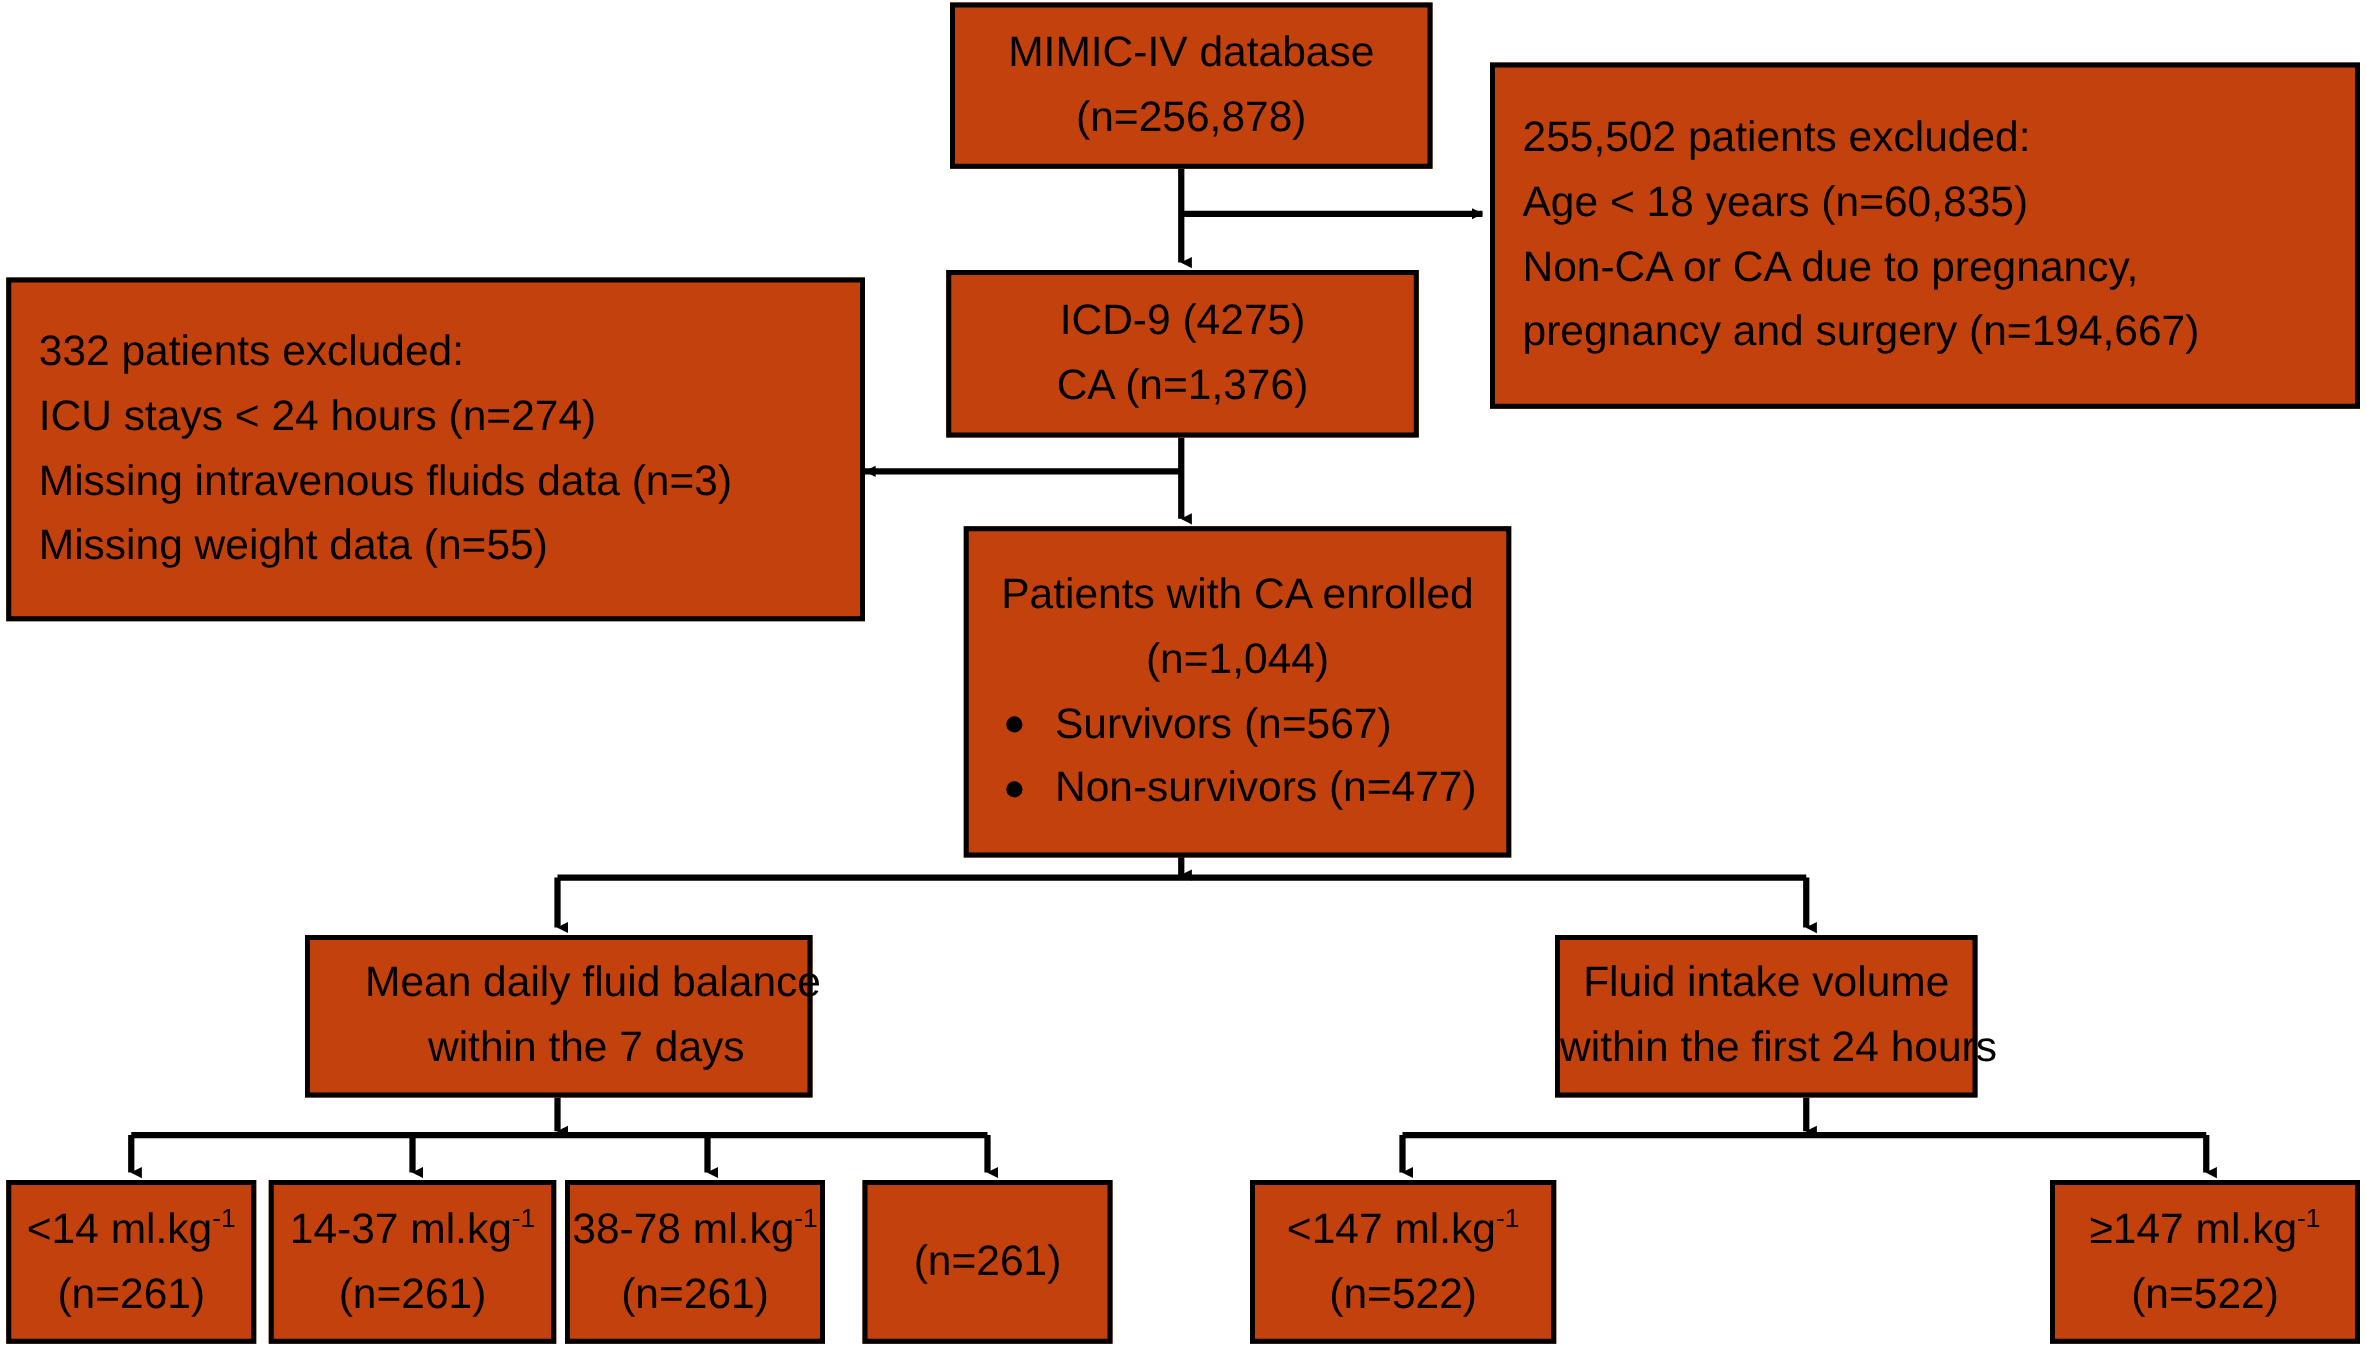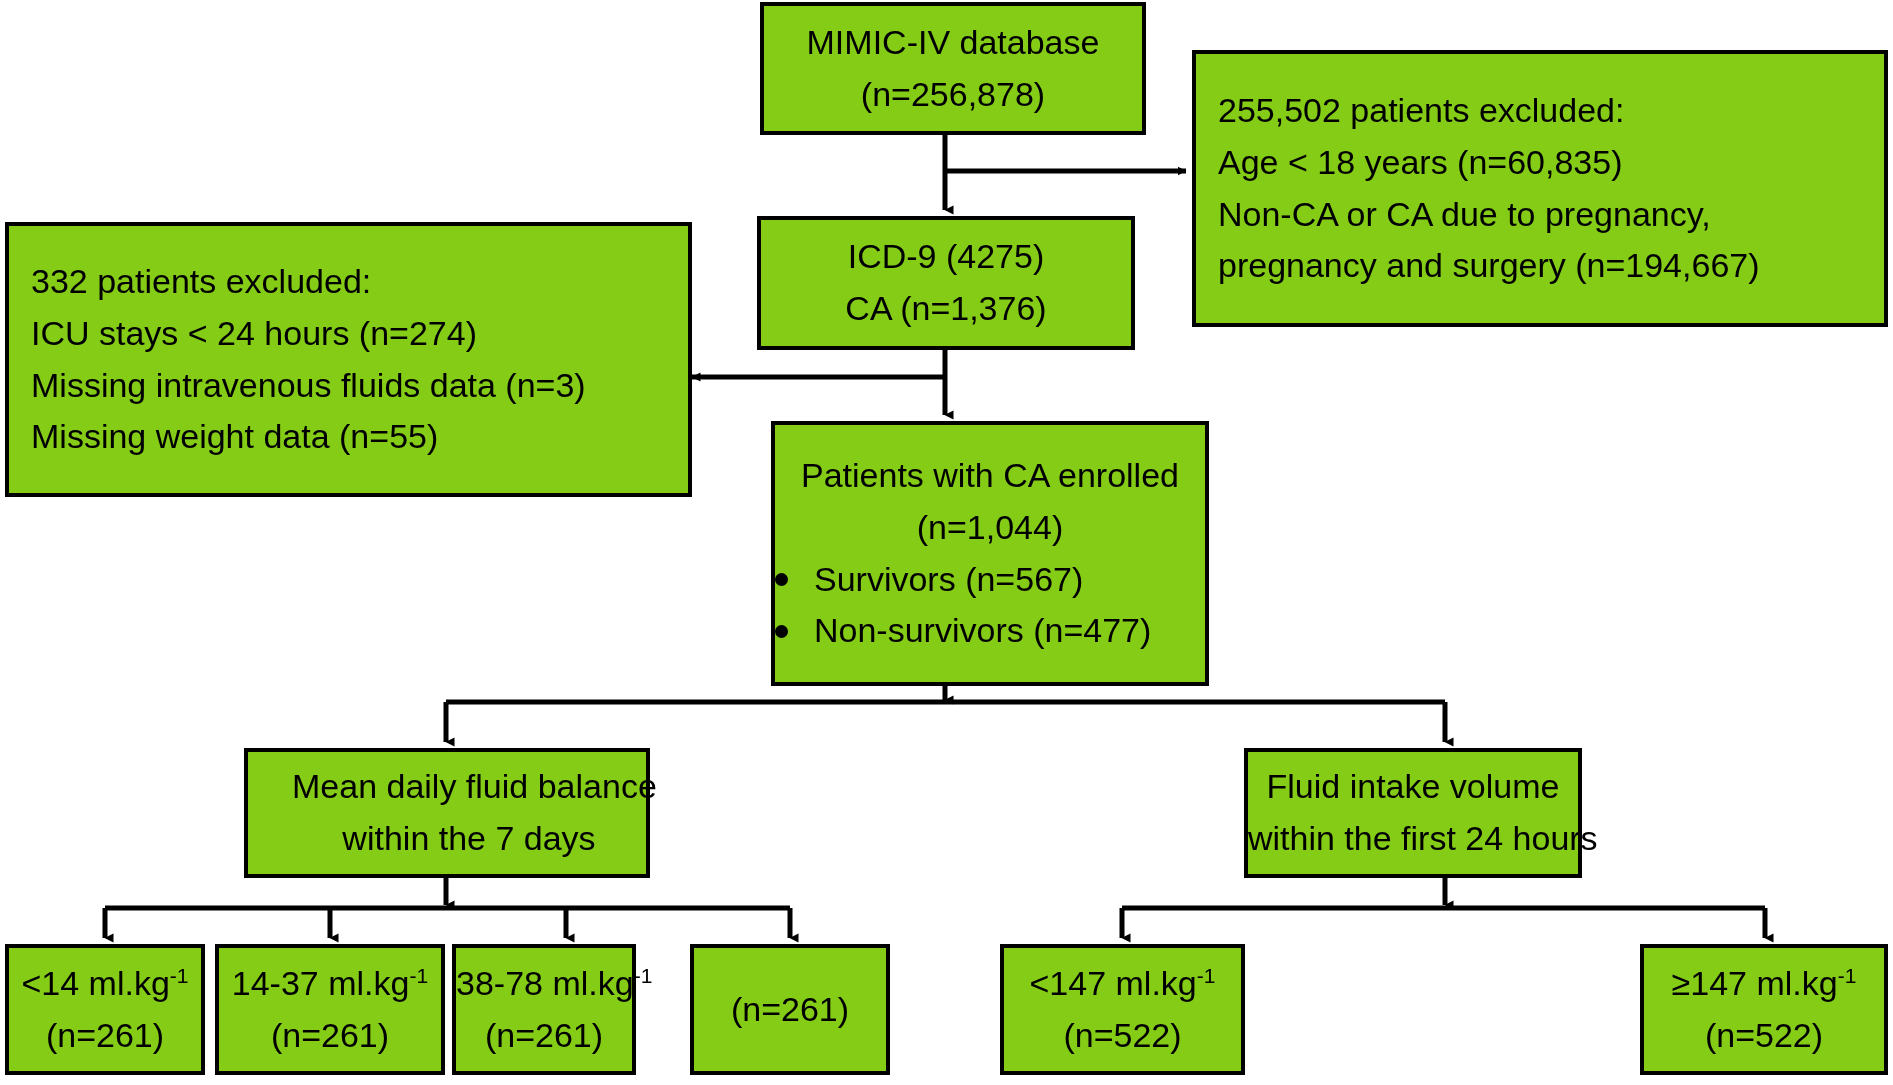--- a/index.html
+++ b/index.html
@@ -13,38 +13,39 @@
     height: 1085px;
     background: #ffffff;
     font-family: "Liberation Sans", sans-serif;
     color: #000000;
     overflow: hidden;
   }
   .box {
     position: absolute;
     box-sizing: border-box;
     border: 4px solid #000000;
-    background: #84cc16;
+    background: #c2410c;
     display: flex;
     flex-direction: column;
     justify-content: center;
     z-index: 3;
   }
   .box .line {
     white-space: nowrap;
     line-height: 1.52;
     font-size: 34px;
   }
   .center .line { text-align: center; }
   .left-align .line { text-align: left; padding-left: 22px; }
   .bullet-line {
     display: flex;
     align-items: center;
     font-size: 34px;
     line-height: 1.52;
+    padding-left: 30px;
   }
   .bullet-dot {
     width: 13px;
     height: 13px;
     border-radius: 50%;
     background: #000000;
     margin-right: 26px;
     flex: 0 0 auto;
   }
   sup {
@@ -161,21 +162,21 @@
     <div class="line">(n=261)</div>
   </div>
 
   <div class="box center" style="left:215px; top:944px; width:230px; height:131px;">
     <div class="line">
       <span>14-37 ml.kg</span><sup>-1</sup>
     </div>
     <div class="line">(n=261)</div>
   </div>
 
-  <div class="box center" style="left:452px; top:944px; width:184px; height:131px;">
+  <div class="box center" style="left:452px; top:944px; width:208px; height:131px;">
     <div class="line">
       <span>38-78 ml.kg</span><sup>-1</sup>
     </div>
     <div class="line">(n=261)</div>
   </div>
 
   <div class="box center" style="left:690px; top:944px; width:200px; height:131px;">
     <div class="line">(n=261)</div>
   </div>
 

